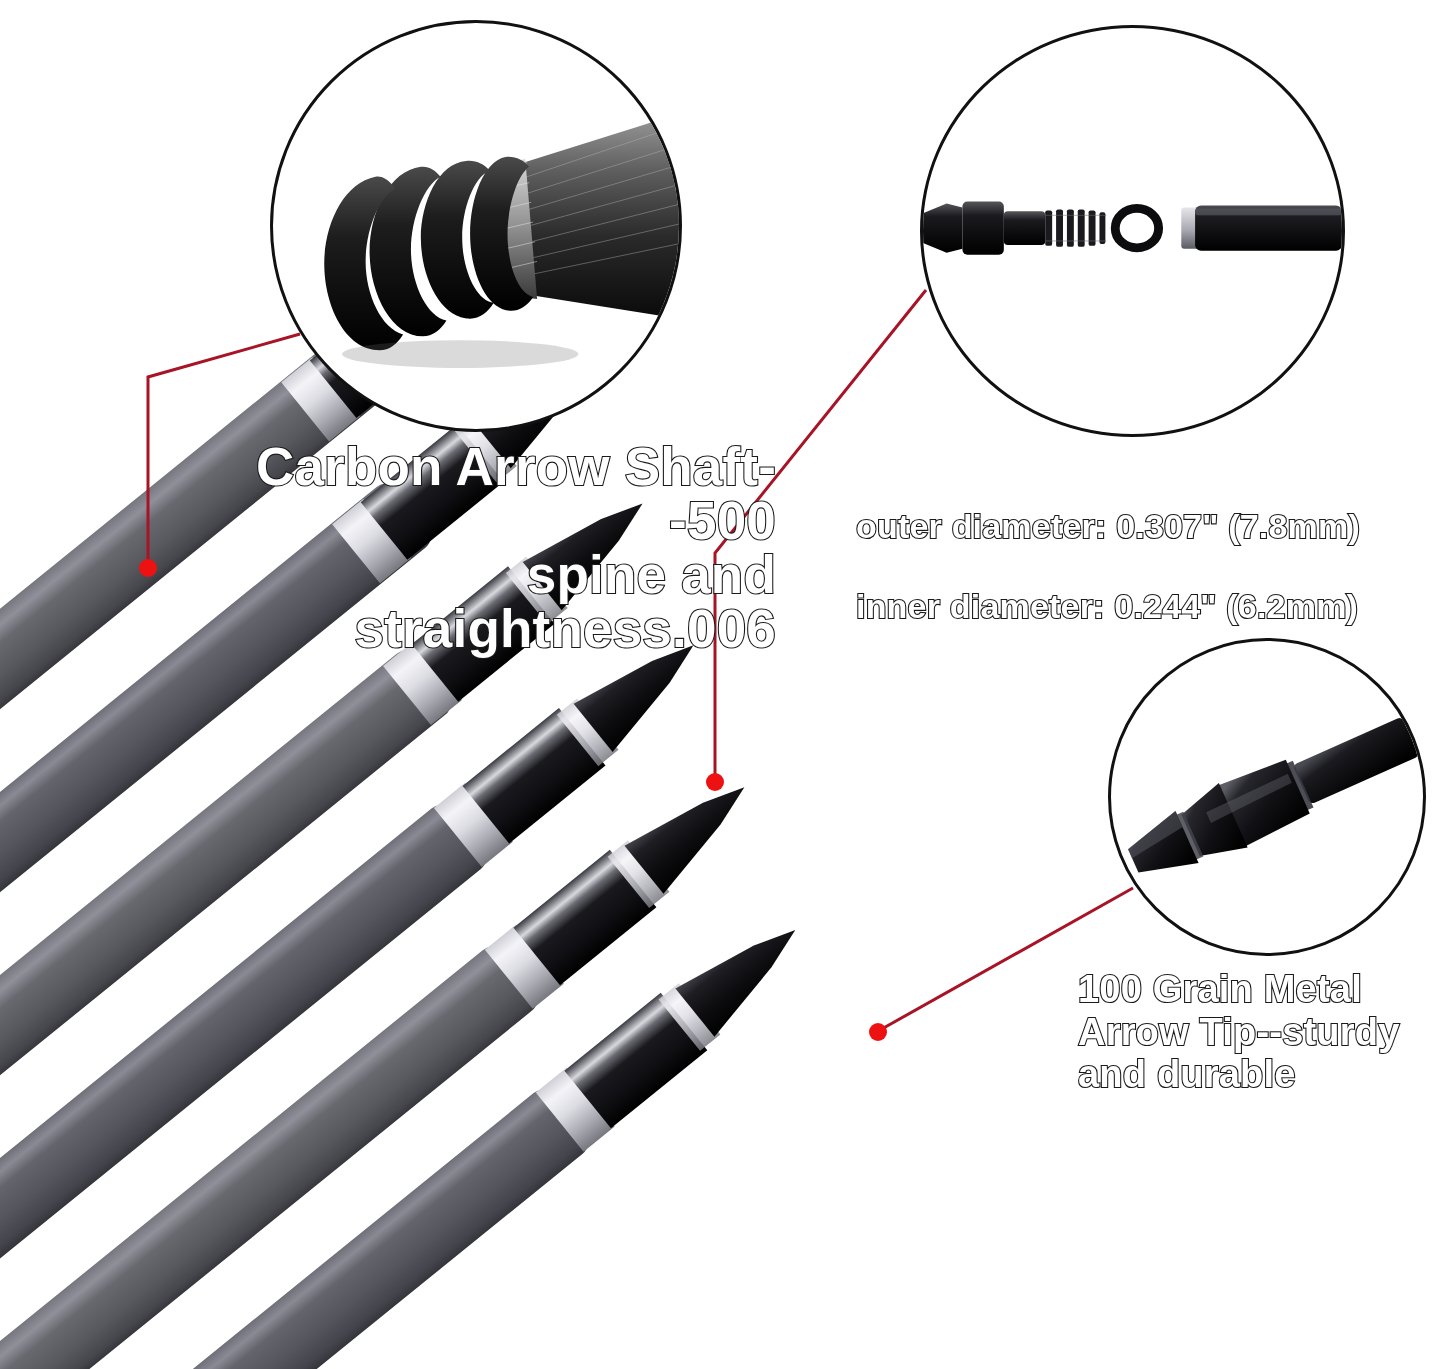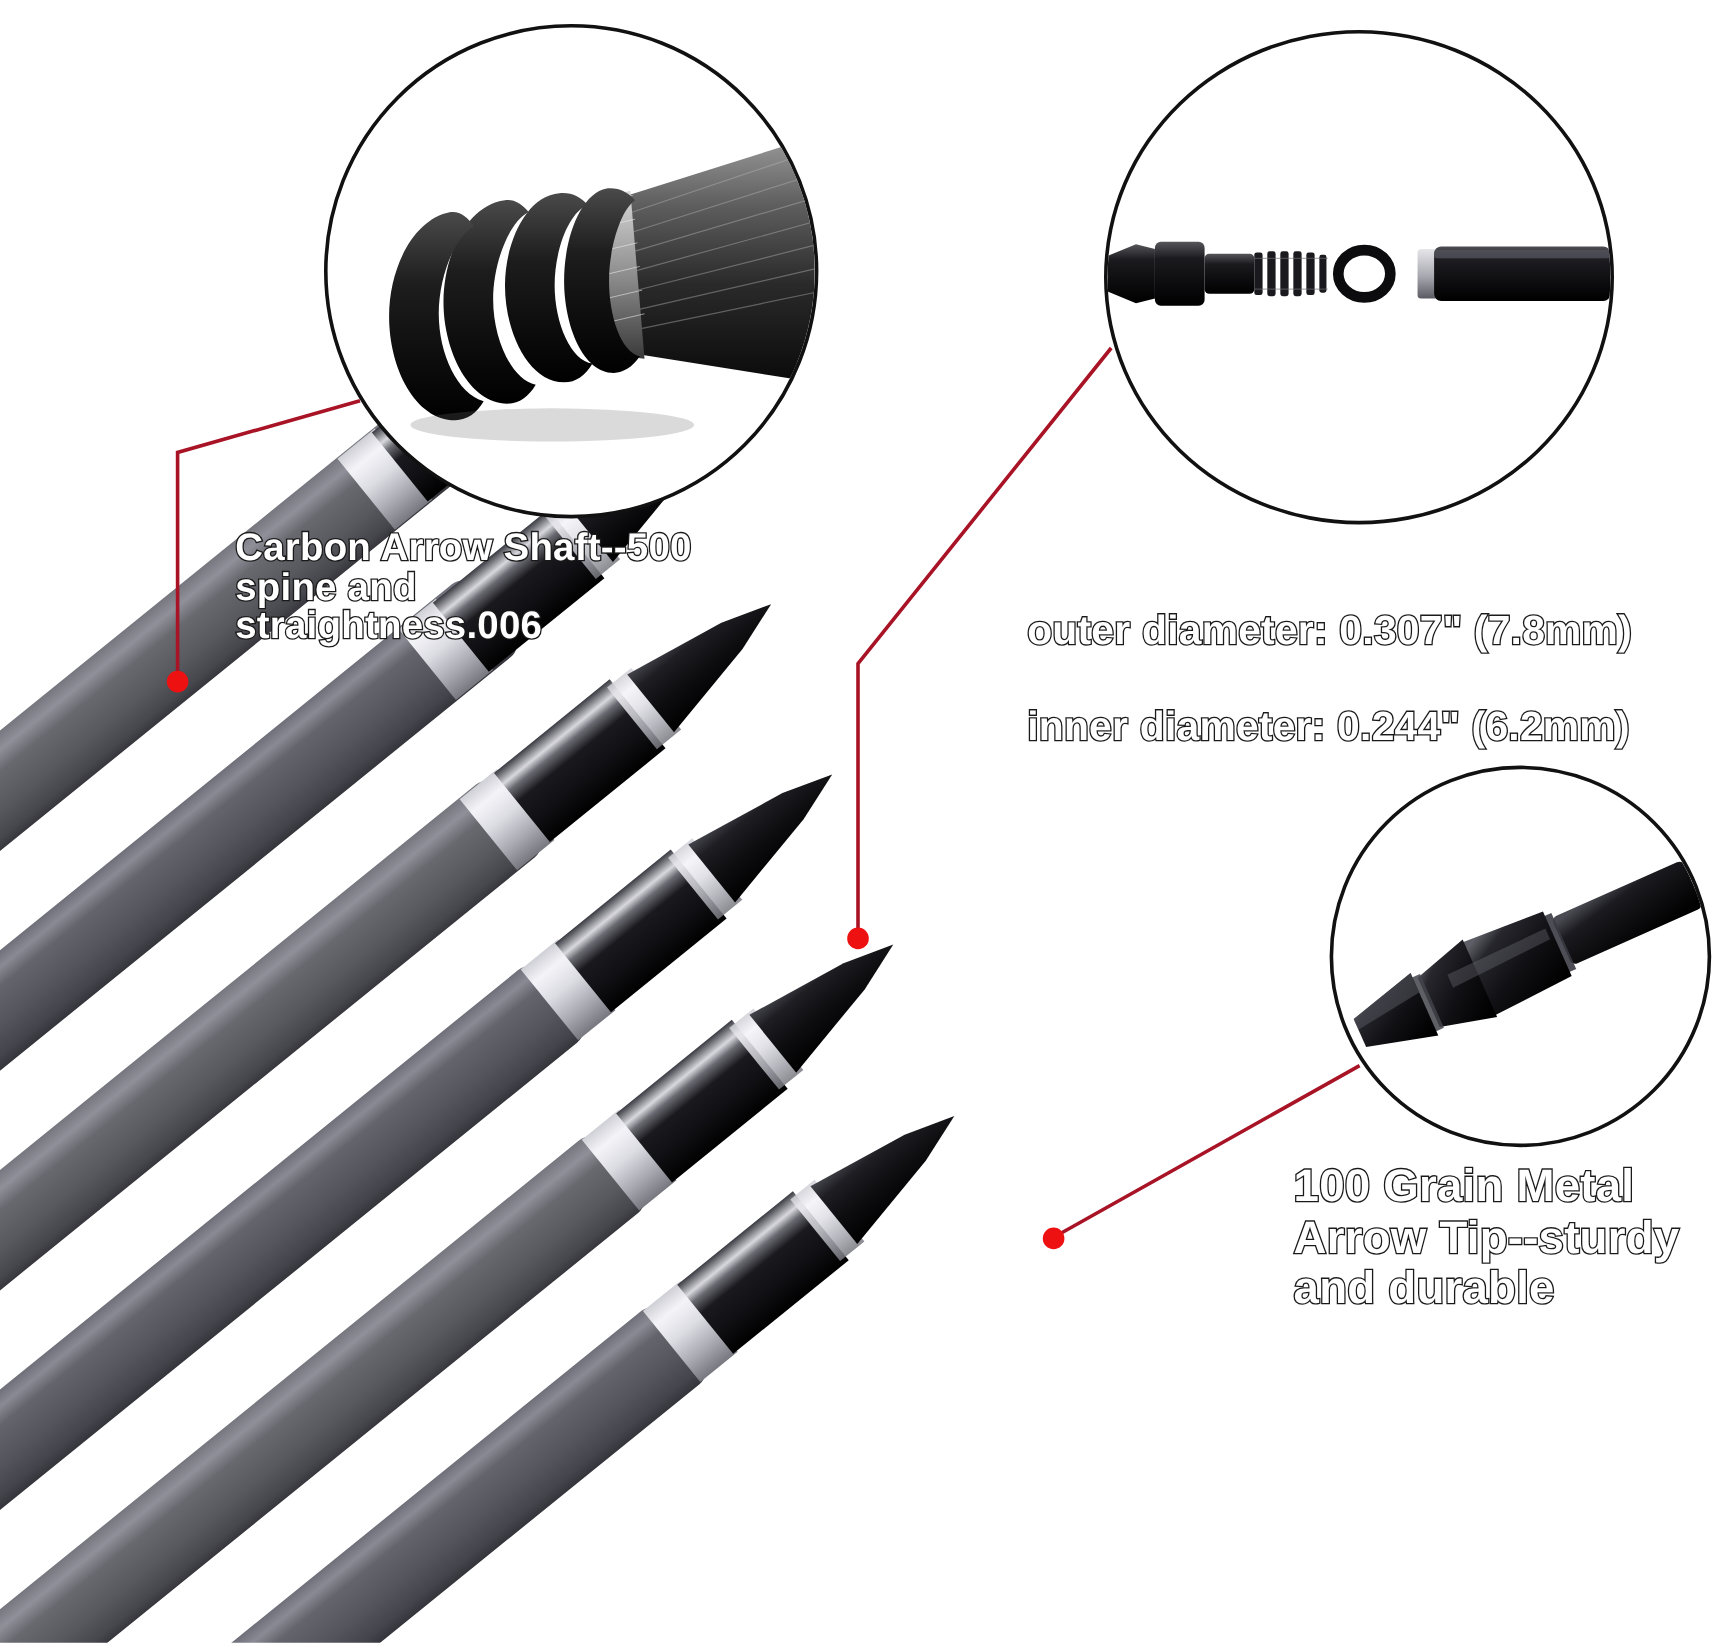--- a/index.html
+++ b/index.html
@@ -37,21 +37,21 @@
     font-weight:700;
     line-height:1.02;
     letter-spacing:.2px;
     -webkit-text-stroke:2.2px #1a1a1a;
     paint-order:stroke fill;
     text-shadow:none;
     white-space:pre-line;
   }
   #label-shaft {
     left:196px; top:440px; width:580px;
-    text-align:left; font-size:32px;
+    text-align:right; font-size:53px;
   }
   #label-diameter {
     left:856px; top:466px; width:580px;
     text-align:left; font-size:34px; line-height:1.18;
   }
   #label-tip {
     left:1078px; top:968px; width:380px;
     text-align:left; font-size:38px; line-height:1.12;
   }
 </style>

